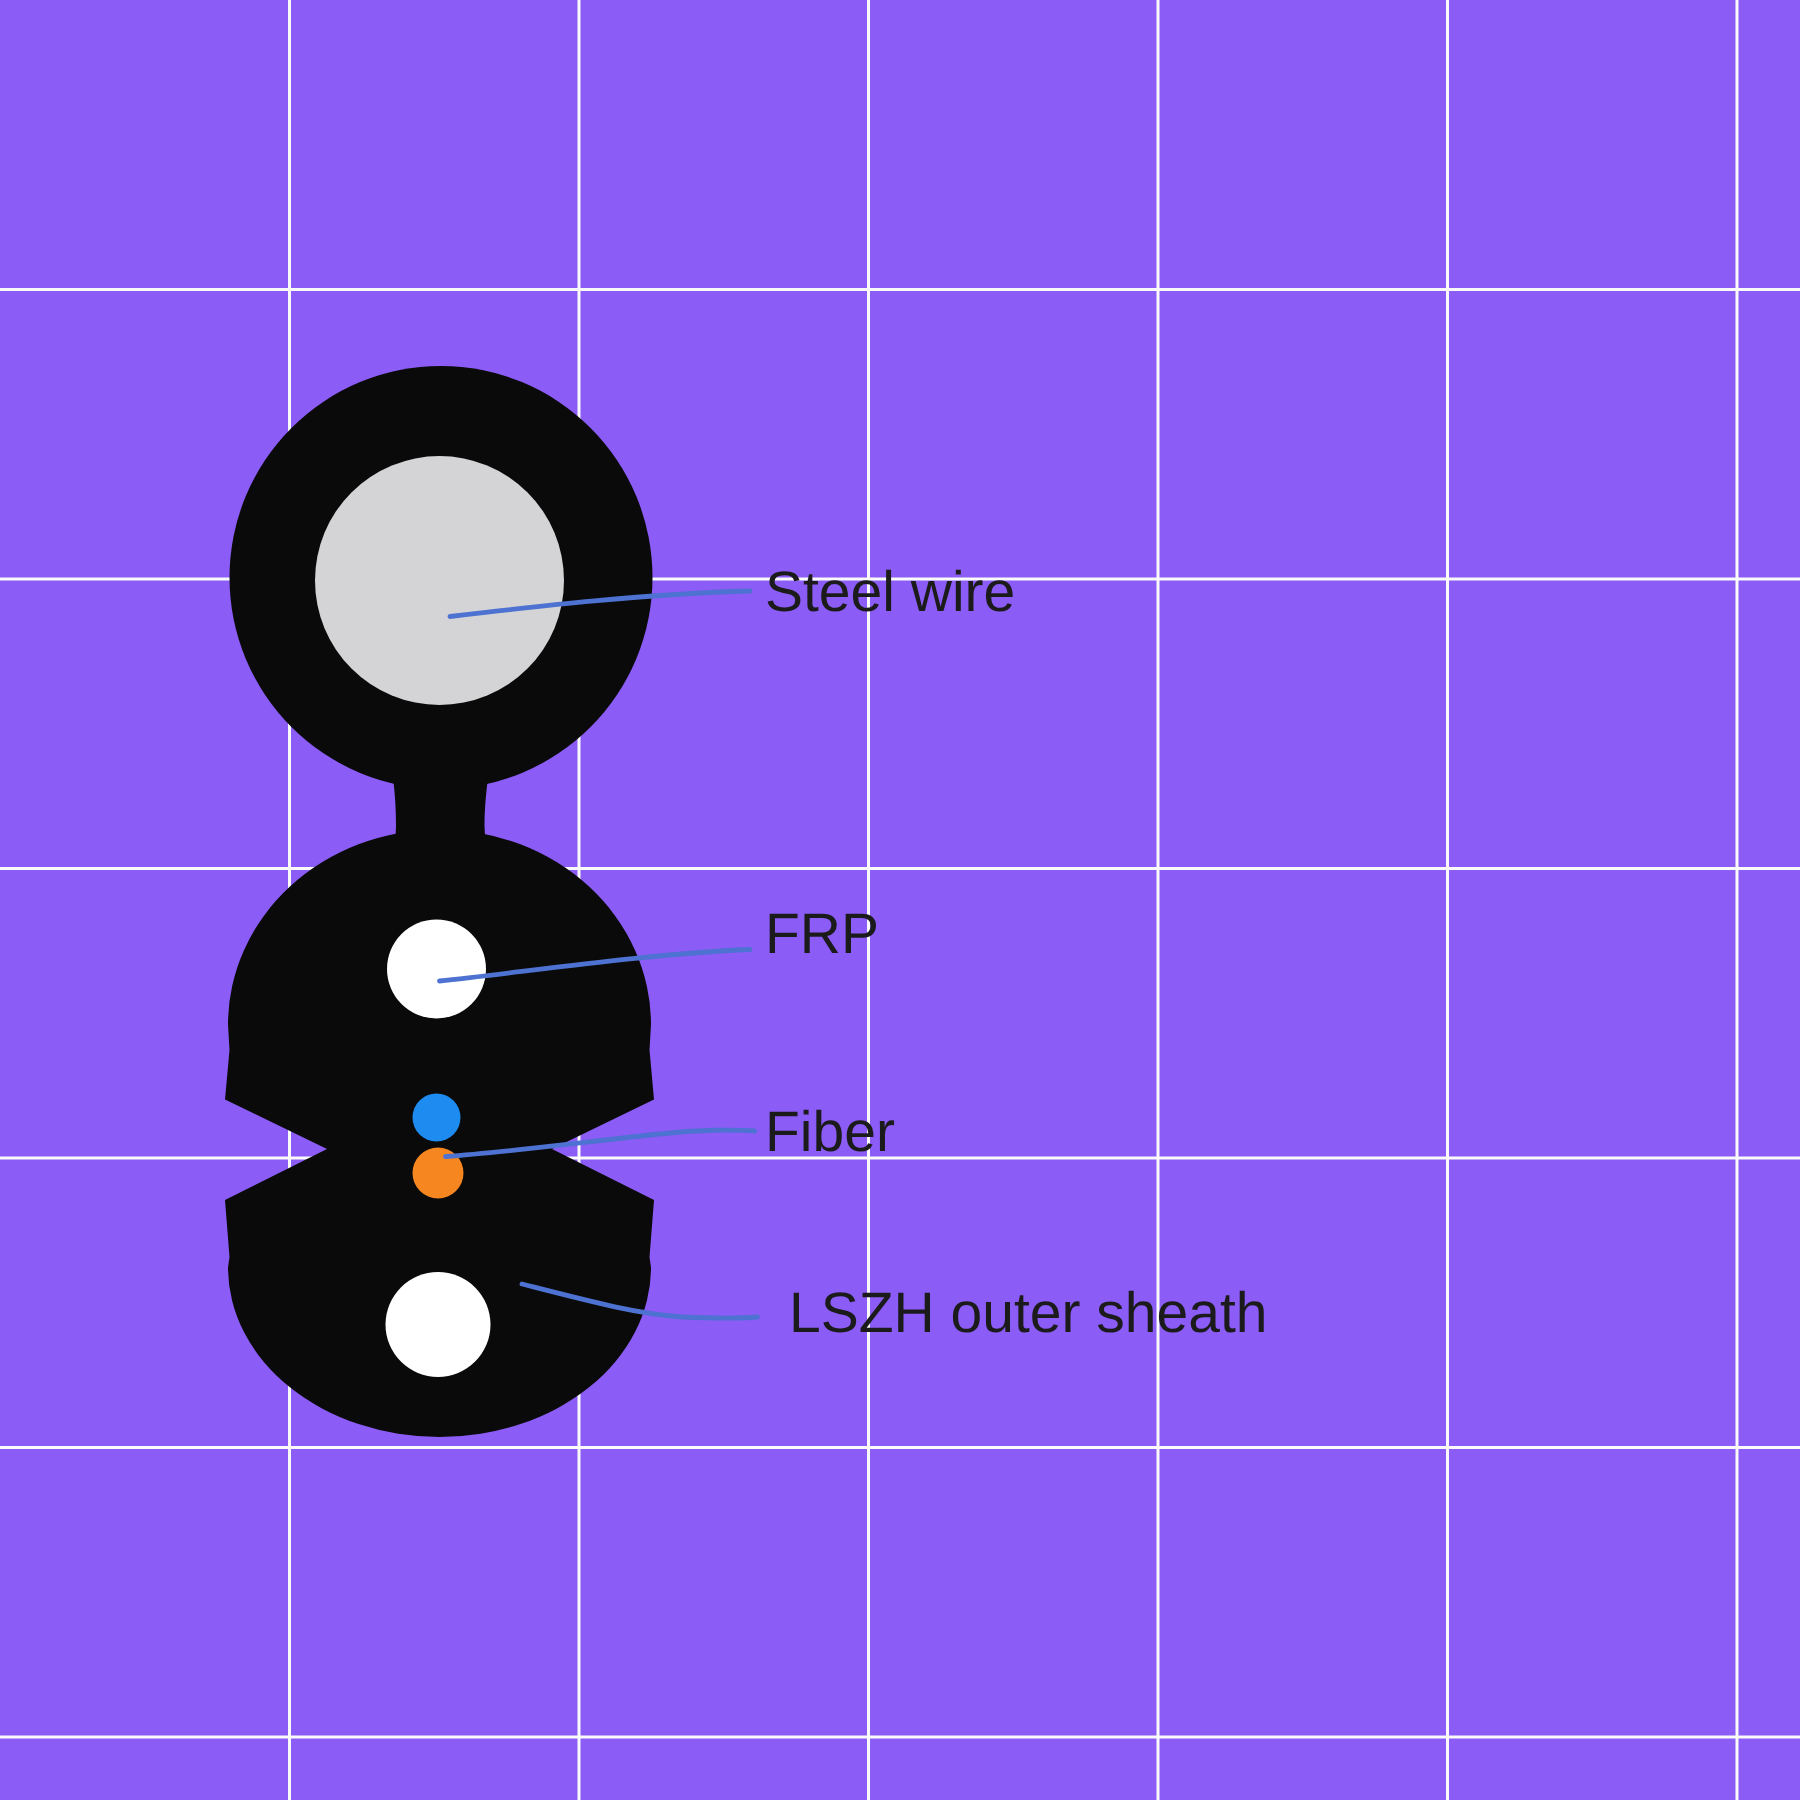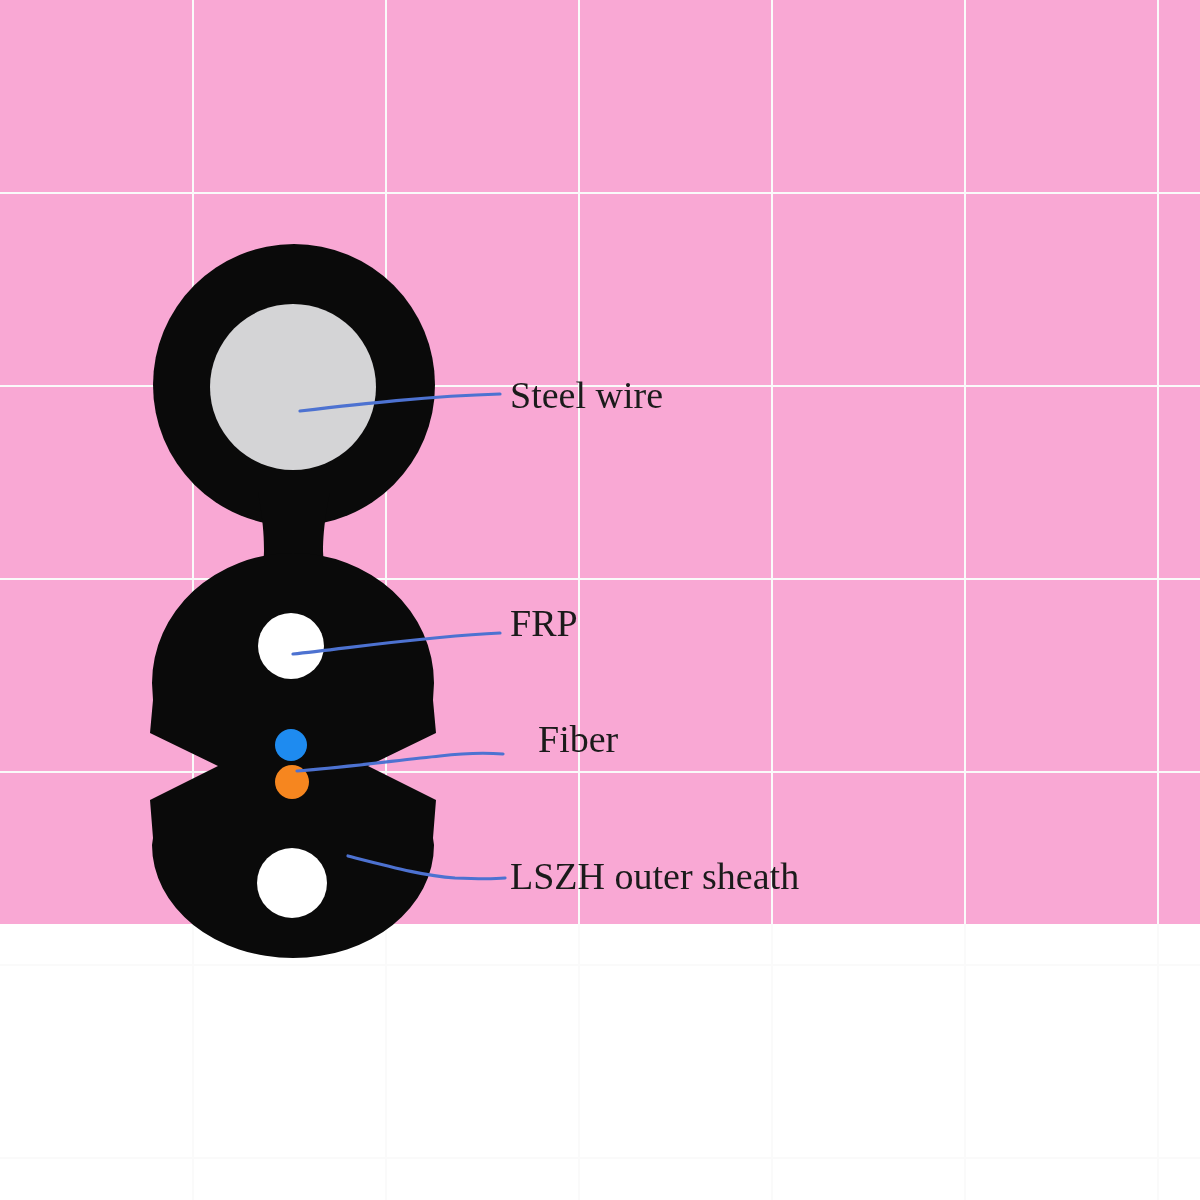--- a/index.html
+++ b/index.html
@@ -7,23 +7,22 @@
     padding: 0;
     background: #ffffff;
     width: 1200px;
     height: 1200px;
     overflow: hidden;
     font-family: "Liberation Sans", sans-serif;
   }
   .canvas {
     position: relative;
     width: 1200px;
-    height: 924px;
-    background: #f9a8d4;
-    font-family: Liberation Serif, serif;
+    height: 1200px;
+    background: #8b5cf6;
   }
   svg.diagram {
     position: absolute;
     left: 0;
     top: 0;
     width: 1200px;
     height: 1200px;
     display: block;
   }
   .part-label {
@@ -32,22 +31,22 @@
     transform: translateY(-50%);
     font-size: 38px;
     line-height: 1.1;
     color: #1b1b1b;
     white-space: nowrap;
     letter-spacing: 0px;
     font-weight: 400;
   }
   .lbl-steel  { top: 396px; }
   .lbl-frp    { top: 624px; }
-  .lbl-fiber  { top: 740px; margin-left: 28px; }
-  .lbl-lszh   { top: 877px; }
+  .lbl-fiber  { top: 756px; }
+  .lbl-lszh   { top: 877px; margin-left: 16px; }
 </style>
 </head>
 <body>
 
 <div class="canvas">
 
   <svg class="diagram" viewBox="0 0 1200 1200">
 
     <g stroke="#fafafa" stroke-width="2">
       <line x1="193" y1="0" x2="193" y2="1200"></line>

